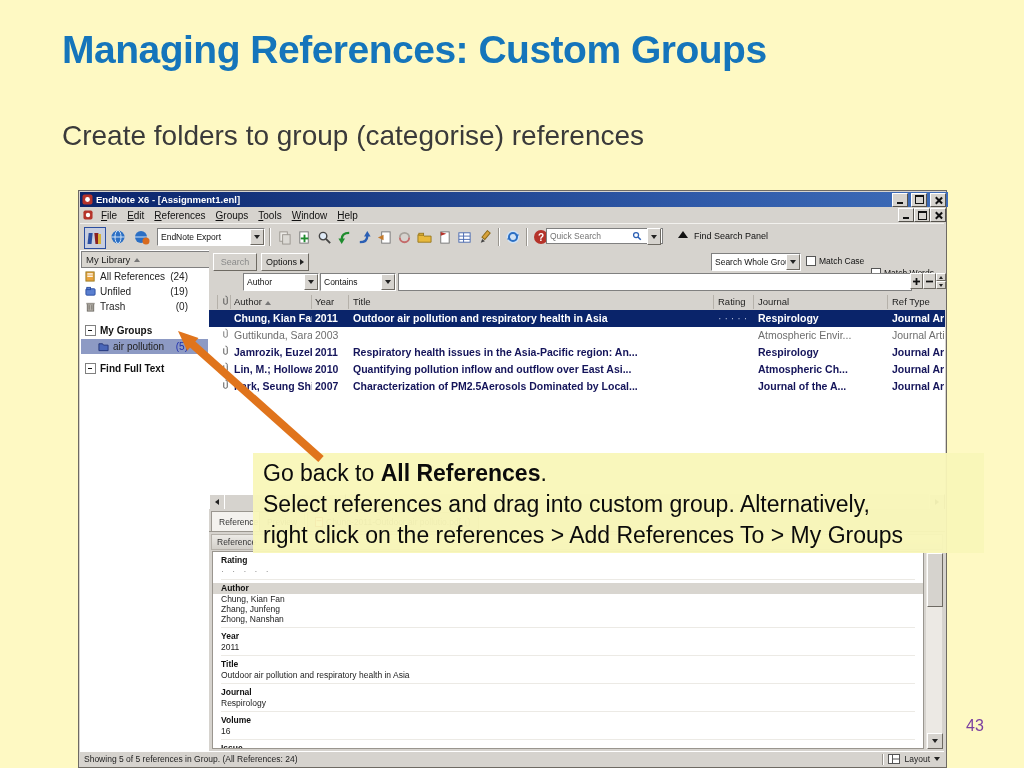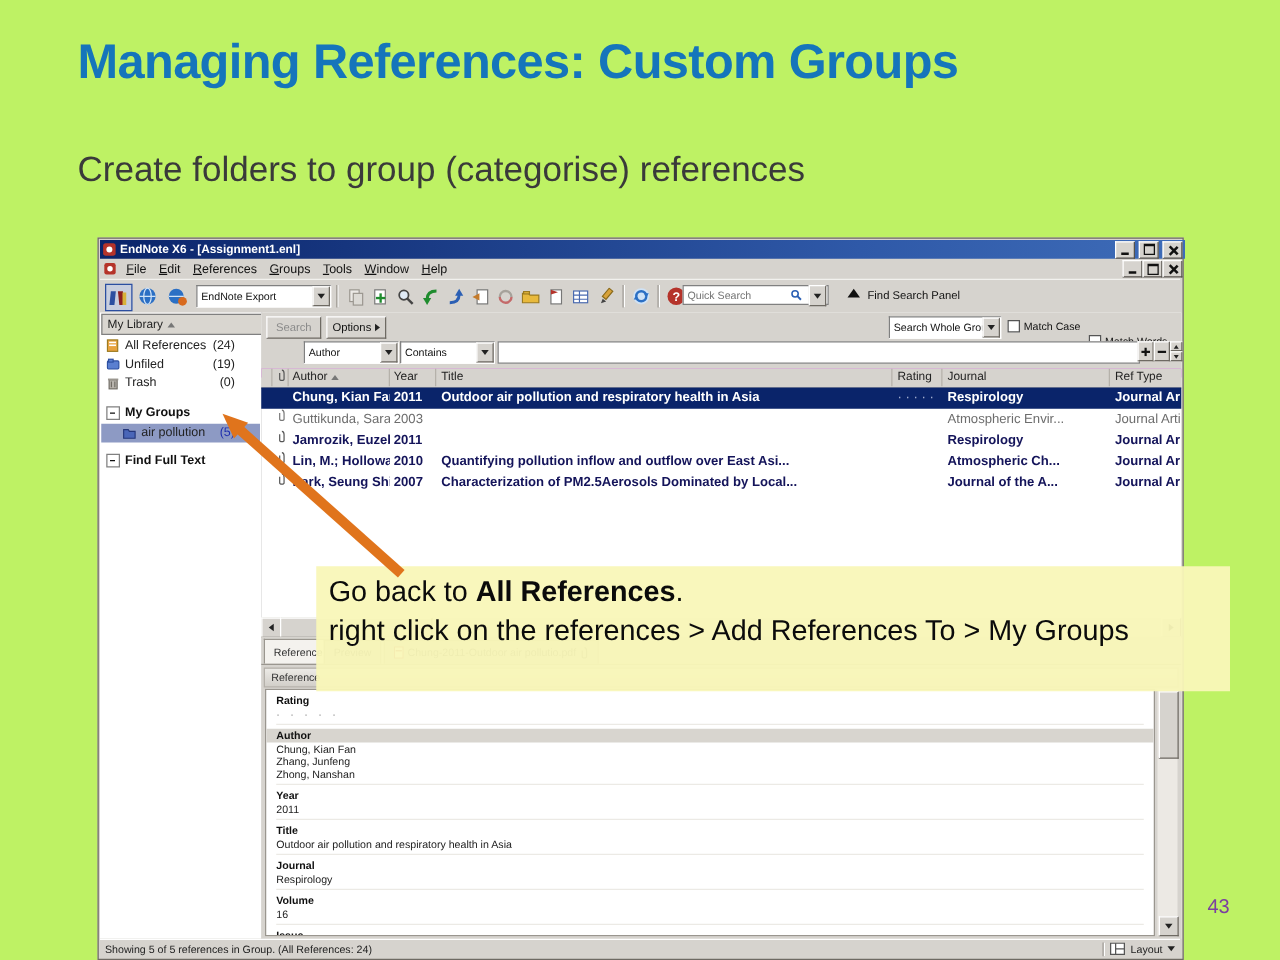--- a/index.html
+++ b/index.html
@@ -1,16 +1,16 @@
 <!DOCTYPE html>
 <html><head>
 <meta charset="utf-8">
 <style>
   html,body{margin:0;padding:0;background:#fff;}
-  .slide{position:relative;width:1024px;height:768px;background:#bef264;overflow:hidden;
+  .slide{position:relative;width:1024px;height:768px;background:#fef9c3;overflow:hidden;
          font-family:"Liberation Sans",sans-serif;}
   .abs{position:absolute;}
 
   
   .slide-title{left:62px;top:28px;font-size:39px;font-weight:700;color:#1575bb;letter-spacing:-.5px;}
   .slide-subtitle{left:62px;top:120px;font-size:28px;color:#3a3a3a;}
   .page-number{left:966px;top:717px;font-size:16px;color:#7b3fa0;}
 
   
   .win{left:78px;top:190px;width:867px;height:576px;background:#d6d3ce;
@@ -420,20 +420,21 @@
         <span class="td c-journal">Atmospheric Envir...</span>
         <span class="td c-reftype">Journal Arti</span>
       </div>
       <div class="trow row-read" style="top:94px">
         <span class="td c-marker"><span class="dot"></span></span>
         <span class="td c-clip"><svg width="7" height="11" viewBox="0 0 8 12">
               <path d="M4 1 C6 1 6 2.5 6 4 L6 9 C6 10.8 2 10.8 2 9 L2 3.5" fill="none" stroke="#555" stroke-width="1.1"></path>
             </svg></span>
         <span class="td c-author">Jamrozik, Euzebiu...</span>
         <span class="td c-year">2011</span>
+        <span class="td c-title">Respiratory health issues in the Asia-Pacific region: An...</span>
         <span class="td c-journal">Respirology</span>
         <span class="td c-reftype">Journal Ar</span>
       </div>
       <div class="trow row-read" style="top:111px">
         <span class="td c-marker"><span class="dot"></span></span>
         <span class="td c-clip"><svg width="7" height="11" viewBox="0 0 8 12">
               <path d="M4 1 C6 1 6 2.5 6 4 L6 9 C6 10.8 2 10.8 2 9 L2 3.5" fill="none" stroke="#555" stroke-width="1.1"></path>
             </svg></span>
         <span class="td c-author">Lin, M.; Holloway, ...</span>
         <span class="td c-year">2010</span>
@@ -534,20 +535,21 @@
             <line x1="4.5" y1="5" x2="11.5" y2="5" stroke="#555"></line>
           </svg>
         <span>Layout</span>
         <span class="tri-down"></span>
       </span>
     </div>
   </div>
 
   <div class="abs note">
     <div><span>Go back to </span><b>All References</b><span>.</span></div>
+    <div>Select references and drag into custom group. Alternatively,</div>
     <div>right click on the references &gt; Add References To &gt; My Groups</div>
   </div>
 
   <svg class="abs arrow-layer" viewBox="0 0 1024 768">
     <line x1="321" y1="459" x2="191" y2="343" stroke="#e0741c" stroke-width="8"></line>
     <polygon points="178,331 198.5,338.1 187.2,350.7" fill="#e0741c"></polygon>
   </svg>
 
   <div class="abs page-number">43</div>
 </div>

